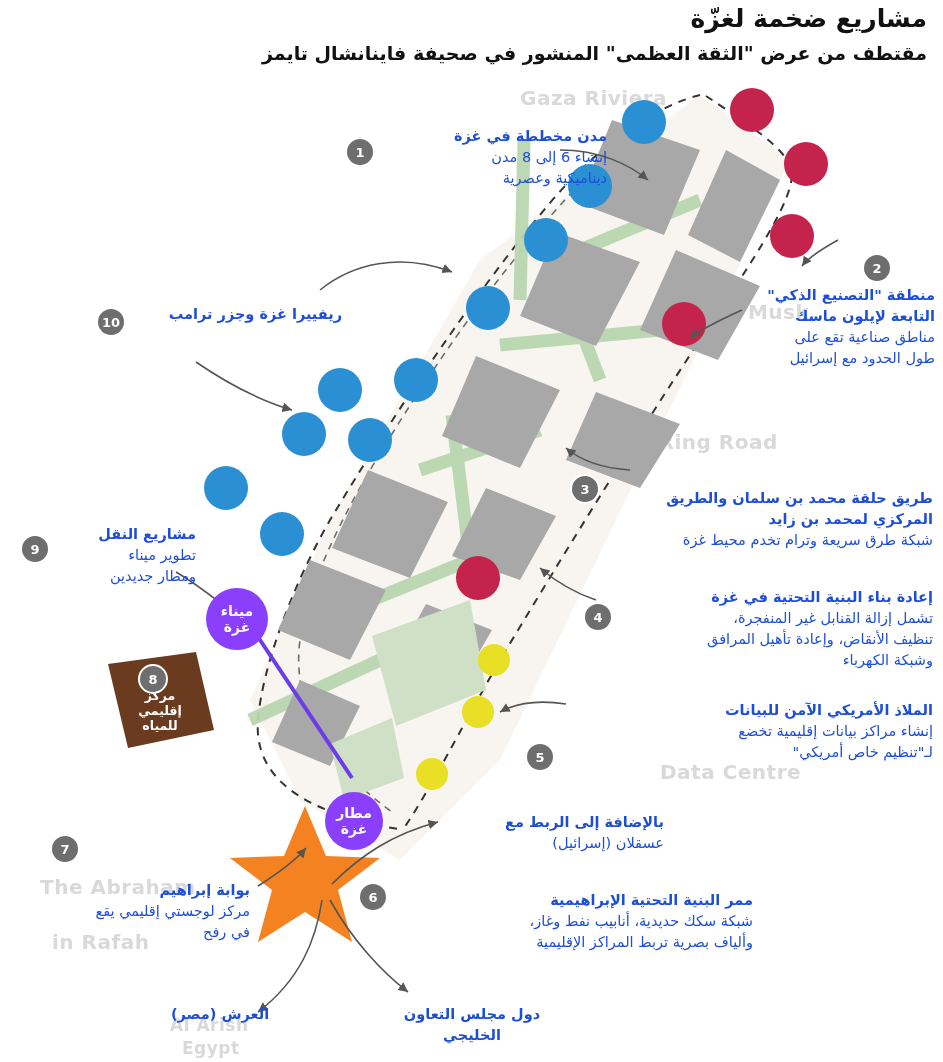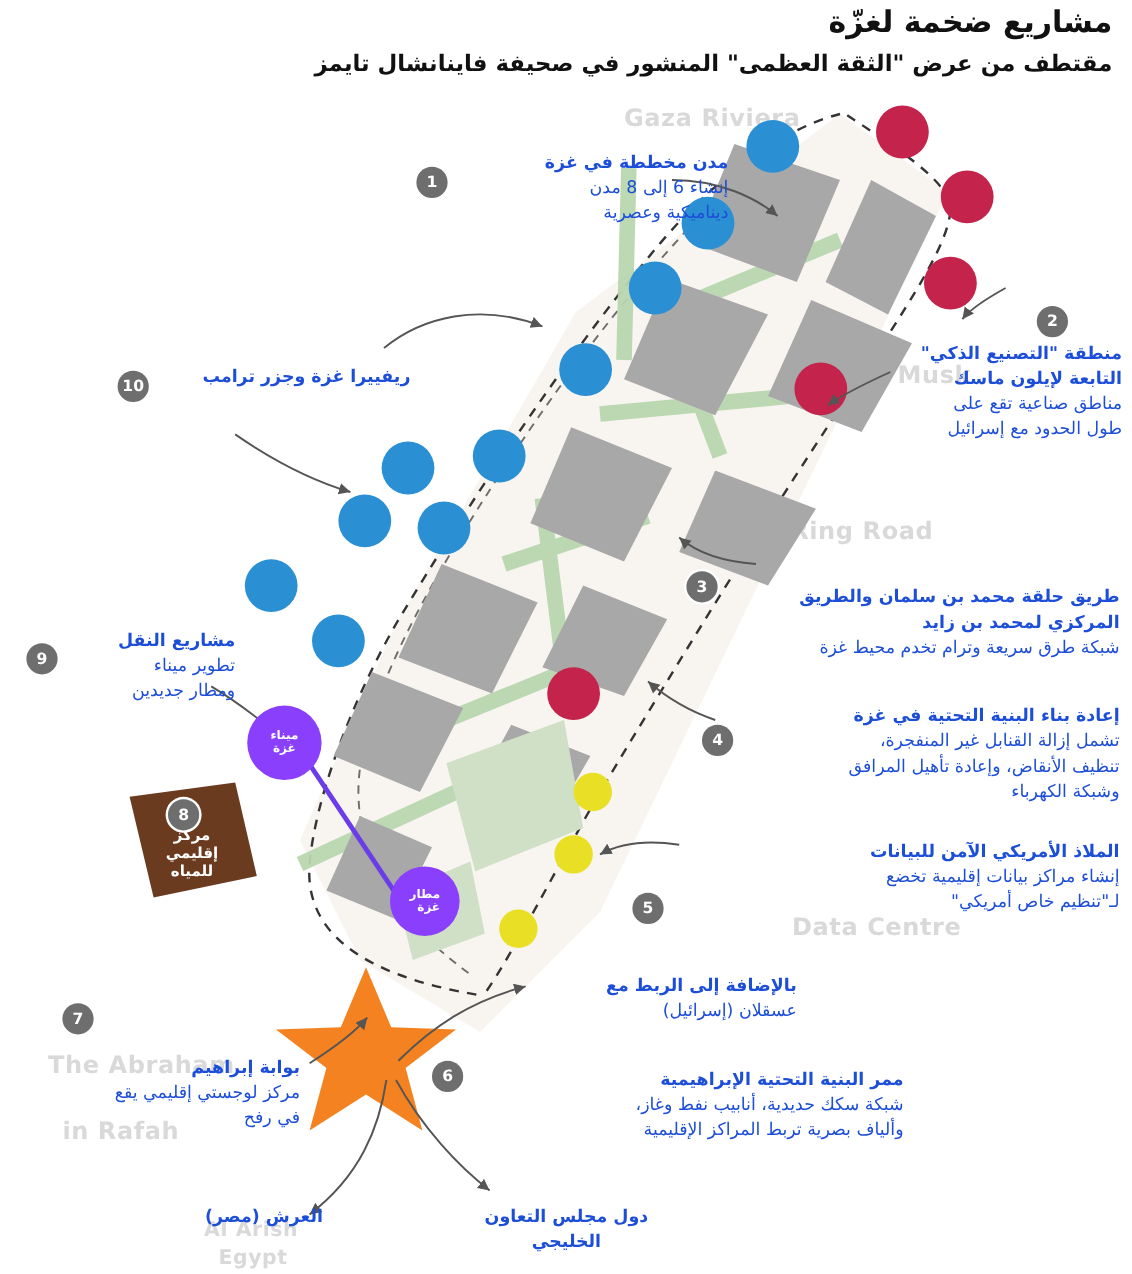--- a/index.html
+++ b/index.html
@@ -53,21 +53,21 @@
   .ta-r{text-align:right;}
   .ta-c{text-align:center;}
 
   
   .pill{
     position:absolute;
     background:#8a3ffc;color:#fff;
     border-radius:50%;
     display:flex;align-items:center;justify-content:center;
     text-align:center;
-    font-size:10px;font-weight:bold;
+    font-size:14px;font-weight:bold;
     line-height:1.15;
   }
 
   
   .quad-label{
     position:absolute;
     color:#fff;font-size:12.5px;font-weight:bold;
     text-align:center;line-height:1.2;
     width:60px;
   }
@@ -263,20 +263,20 @@
     <div class="hd" style="white-space:pre-line">بالإضافة إلى الربط مع</div>
     <div class="bd" style="white-space:pre-line">عسقلان (إسرائيل)</div>
   </div>
 
   <div class="ann ta-c" style="left:140px;top:1004px;width:160px;">العرش (مصر)</div>
   <div class="ann ta-c" style="left:372px;top:1004px;width:200px;white-space:pre-line;">دول مجلس التعاون
 الخليجي</div>
 
   <div class="pill" style="left:206px;top:588px;width:62px;height:62px;white-space:pre-line;">ميناء
 غزة</div>
-  <div class="pill" style="left:325px;top:722px;width:58px;height:58px;white-space:pre-line;text-align:right;">مطار
+  <div class="pill" style="left:325px;top:792px;width:58px;height:58px;white-space:pre-line;">مطار
 غزة</div>
 
   <div class="quad-label" style="left:130px;top:688px;white-space:pre-line;">مركز
 إقليمي
 للمياه</div>
 
 </div>
 
 </body></html>

